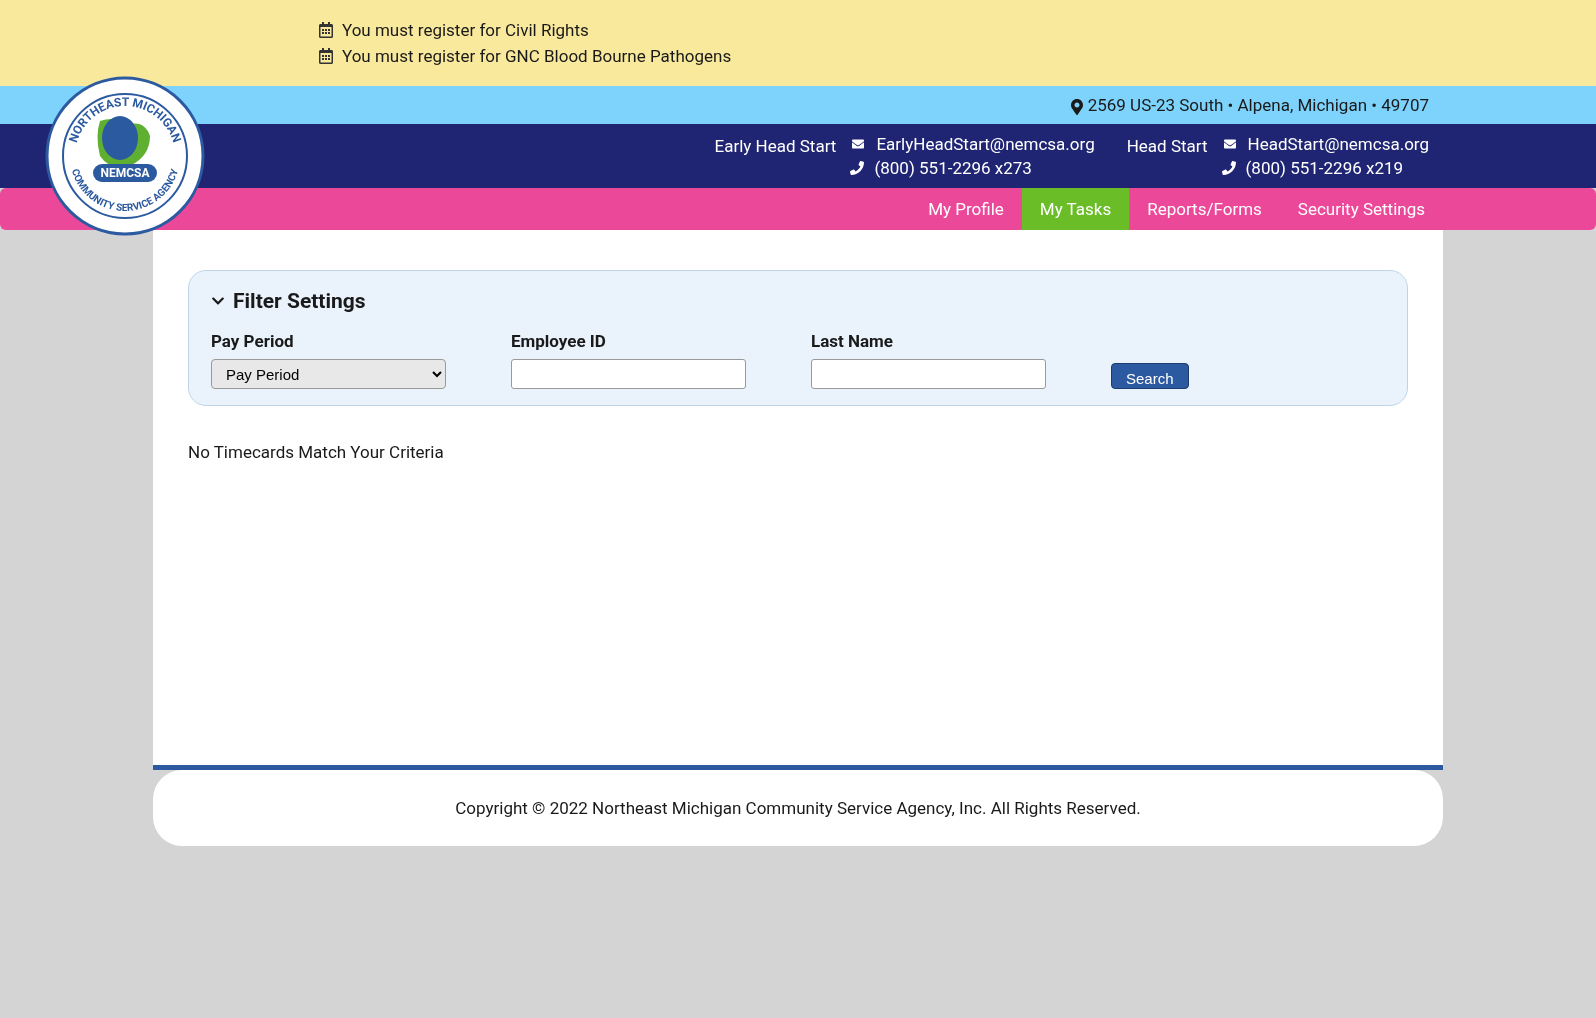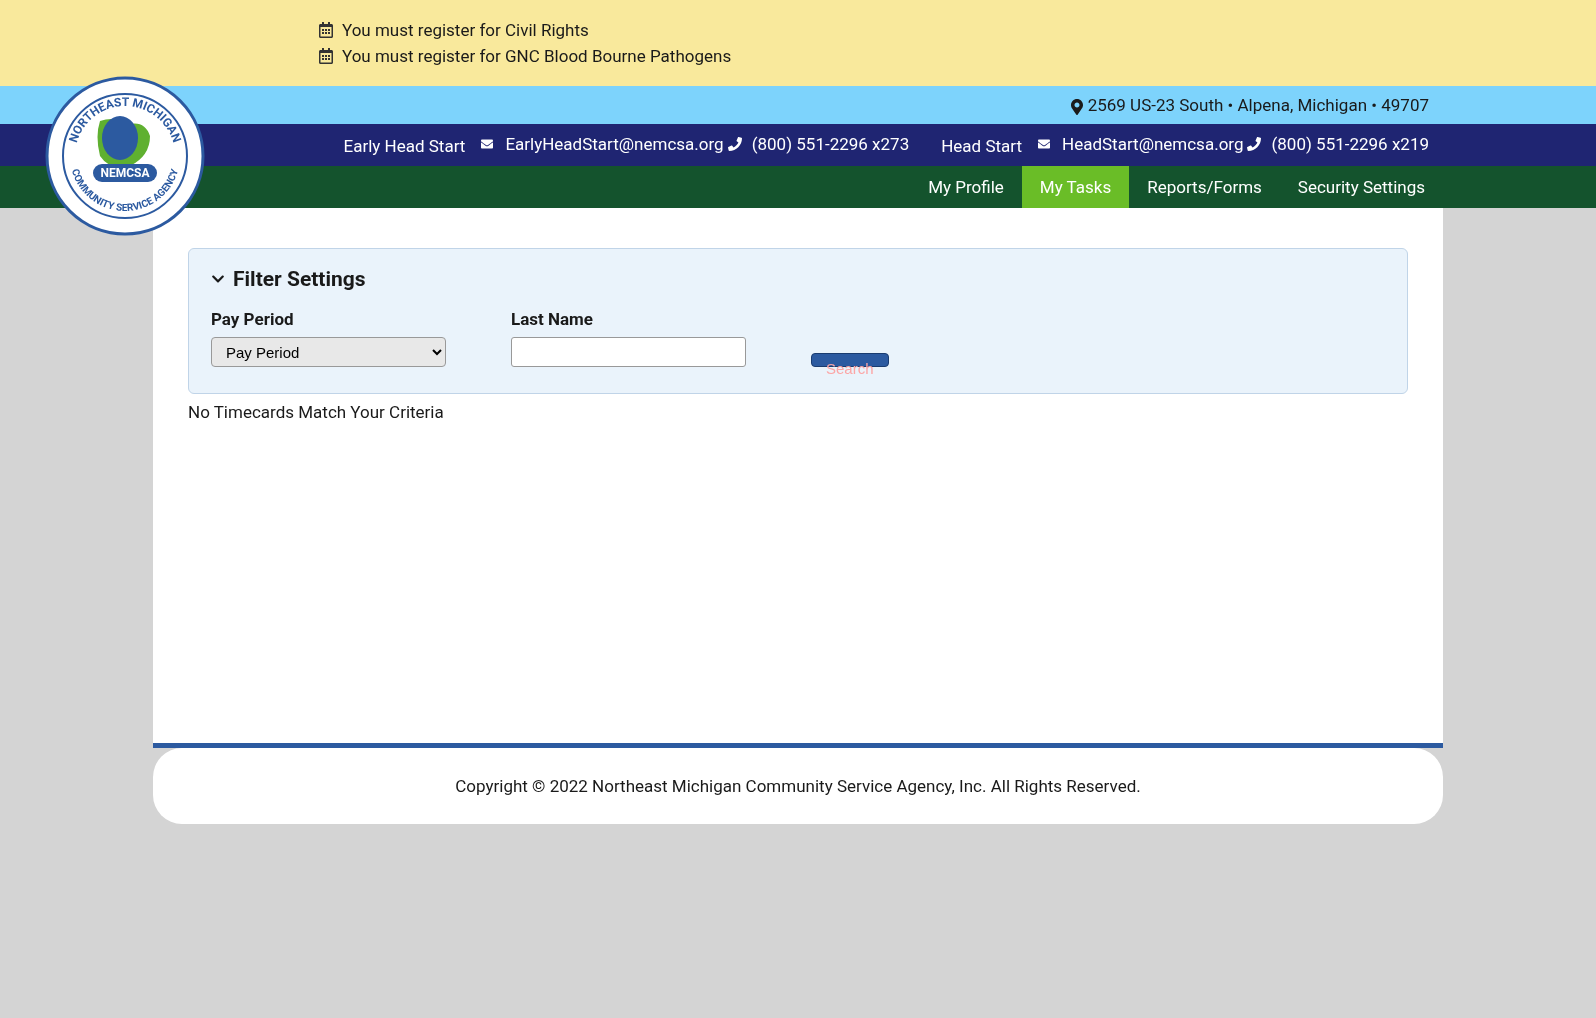--- a/index.html
+++ b/index.html
@@ -59,29 +59,31 @@
     .contact-group {
       display: flex;
       align-items: flex-start;
       gap: 14px;
     }
     .contact-label {
       padding-top: 2px;
     }
     .contact-details {
       display: flex;
+      flex-direction: column;
       gap: 4px;
     }
     .contact-line {
       display: flex;
       align-items: center;
       gap: 10px;
     }
     .nav-bar {
-      background: #14532d;
+      background: #ec4899;
+      border-radius: 6px;
     }
     .nav-content {
       max-width: 1290px;
       margin: 0 auto;
       display: flex;
       justify-content: flex-end;
       position: relative;
     }
     .nav-item {
       color: #fff;
@@ -113,23 +115,23 @@
     }
     .page-title {
       font-size: 30px;
       font-weight: 700;
       color: #1a1a1a;
       margin-bottom: 24px;
     }
     .filter-panel {
       background: #eaf3fb;
       border: 1px solid #c0d4e8;
-      border-radius: 6px;
-      padding: 18px 22px 26px 22px;
-      margin-bottom: 8px;
+      border-radius: 18px;
+      padding: 18px 22px 16px 22px;
+      margin-bottom: 36px;
     }
     .filter-header {
       display: flex;
       align-items: center;
       gap: 8px;
       font-size: 21px;
       font-weight: 700;
       color: #1a1a1a;
       margin-bottom: 18px;
       cursor: pointer;
@@ -163,27 +165,27 @@
       width: 235px;
       height: 30px;
       padding: 4px 10px;
       border: 1px solid #999;
       border-radius: 3px;
       background: #fff;
       font-size: 15px;
     }
     .search-button {
       background: #2c5aa0;
-      color: #fca5a5;
+      color: #ffffff;
       border: 1px solid #1a3c70;
       border-radius: 4px;
       padding: 6px 14px;
       font-size: 15px;
       cursor: pointer;
-      height: 14px;
+      height: 26px;
     }
     .no-results {
       font-size: 17px;
       color: #1a1a1a;
       margin-top: 6px;
     }
     .footer-divider {
       max-width: 1290px;
       margin: 0 auto;
       border-top: 5px solid #2c5aa0;
@@ -331,20 +333,24 @@
       </div>
 
       <div class="filter-fields">
         <div class="filter-field">
           <label class="filter-label">Pay Period</label>
           <select class="filter-select">
             <option>Pay Period</option>
           </select>
         </div>
         <div class="filter-field">
+          <label class="filter-label">Employee ID</label>
+          <input type="text" class="filter-input" value="" style="">
+        </div>
+        <div class="filter-field">
           <label class="filter-label">Last Name</label>
           <input type="text" class="filter-input" value="" style="">
         </div>
         <div class="filter-field">
           <button class="search-button">Search</button>
         </div>
       </div>
     </div>
 
     <div class="no-results">No Timecards Match Your Criteria</div>

